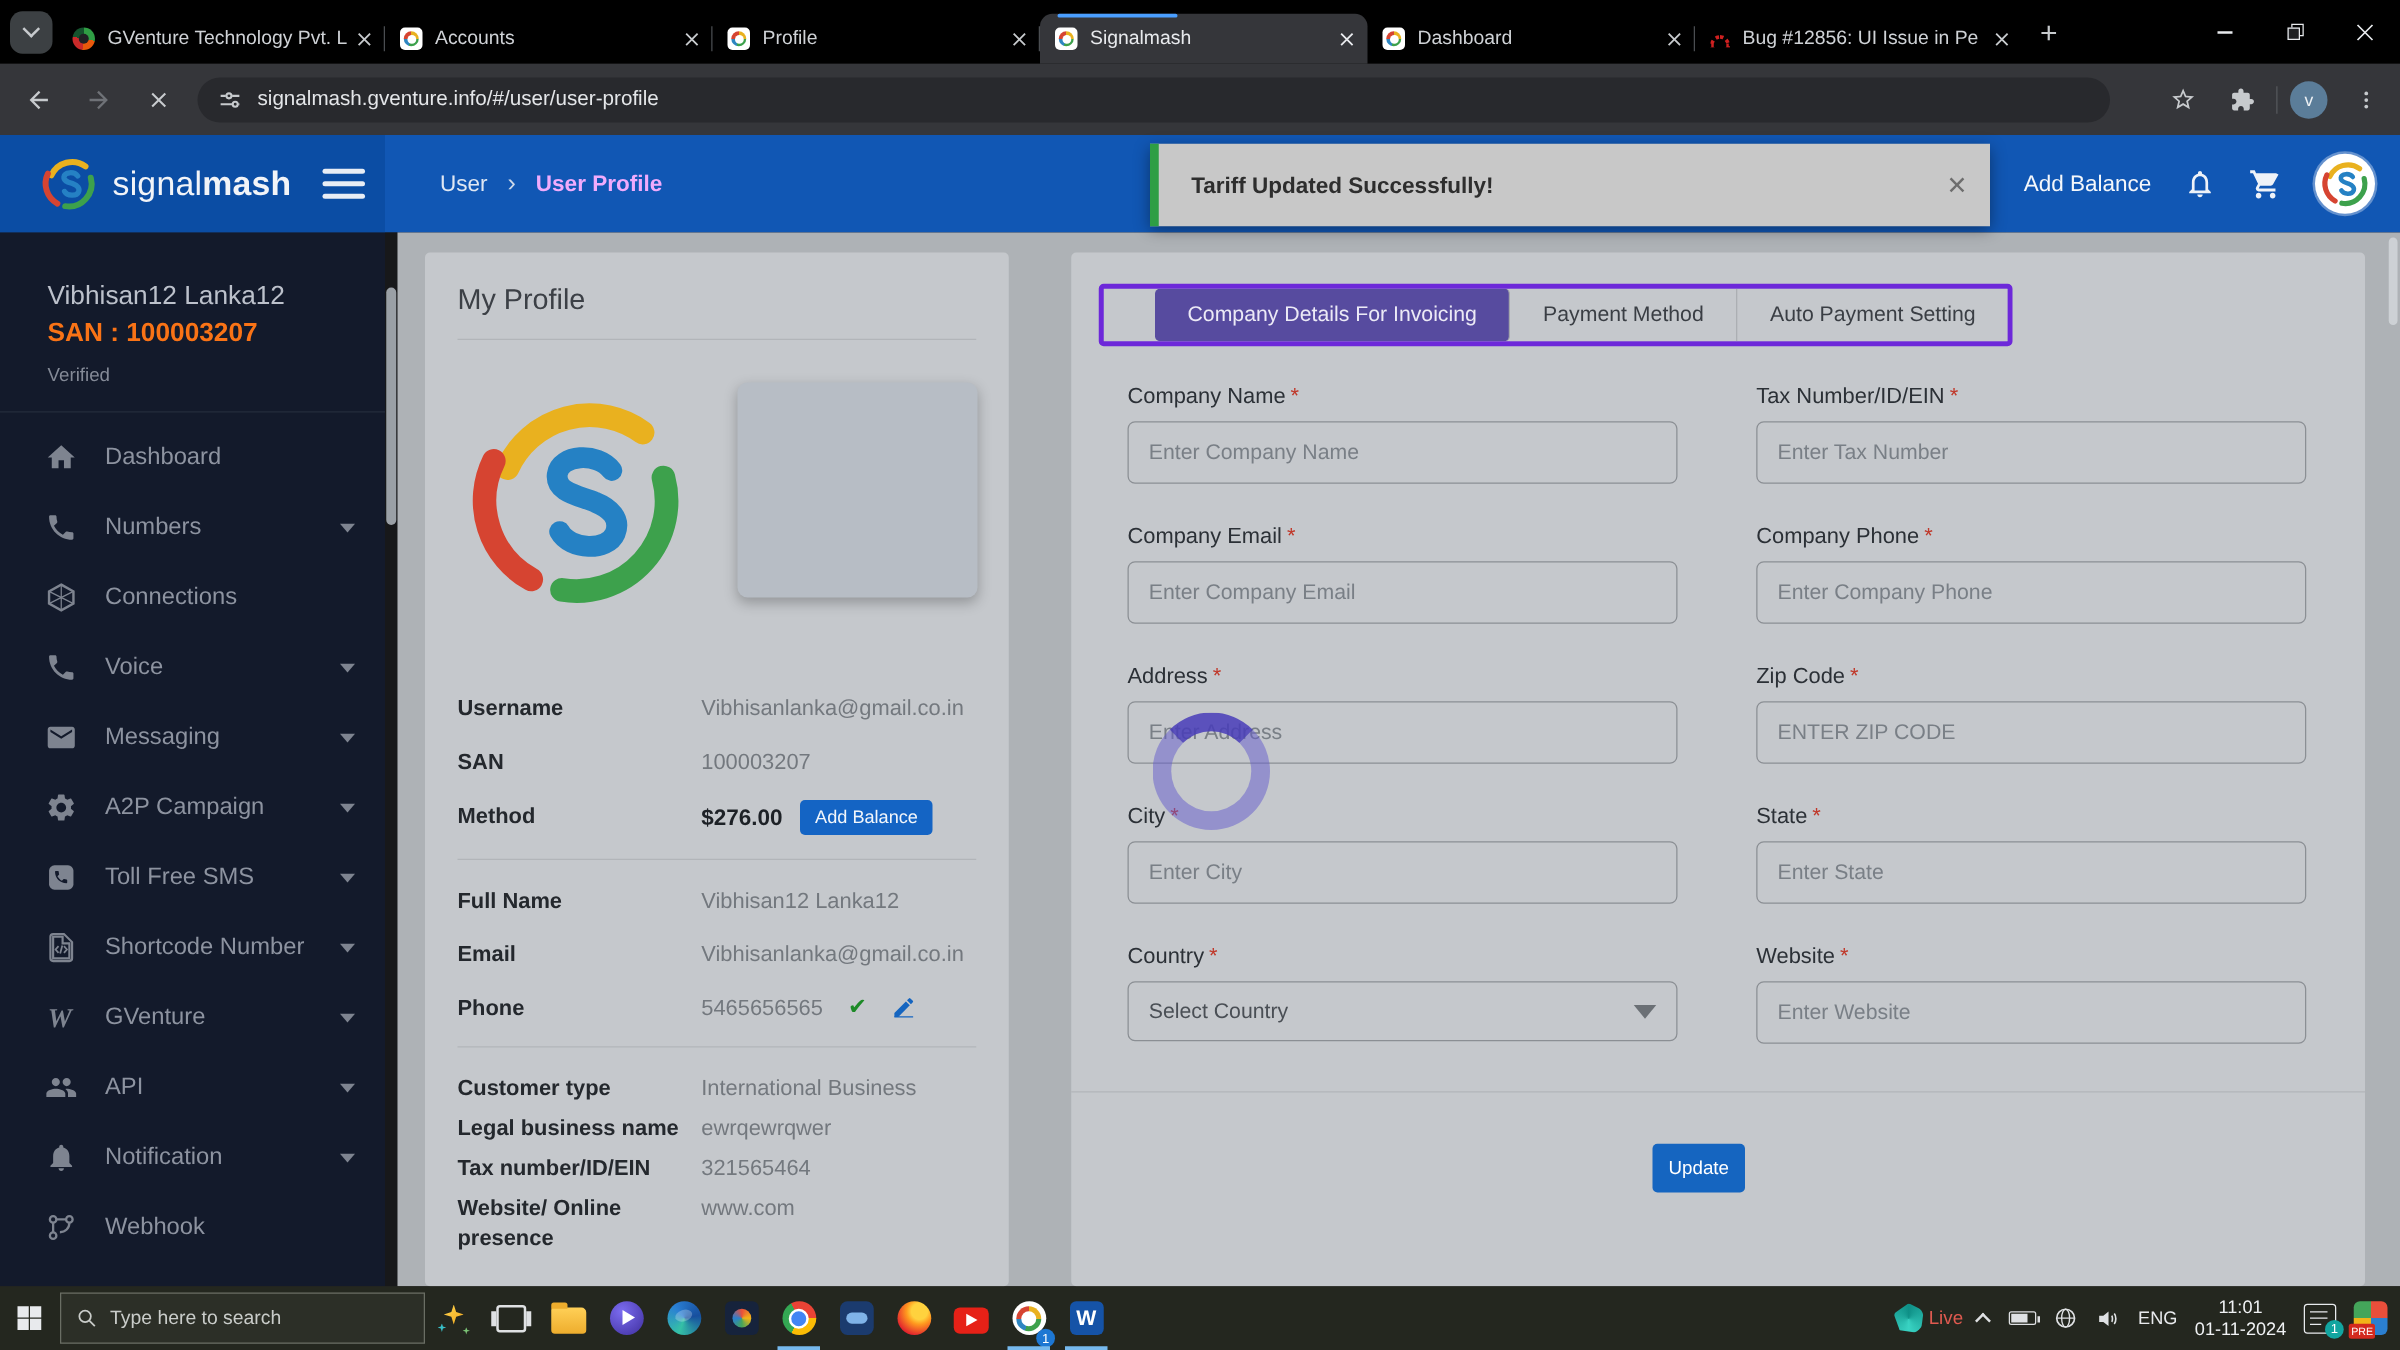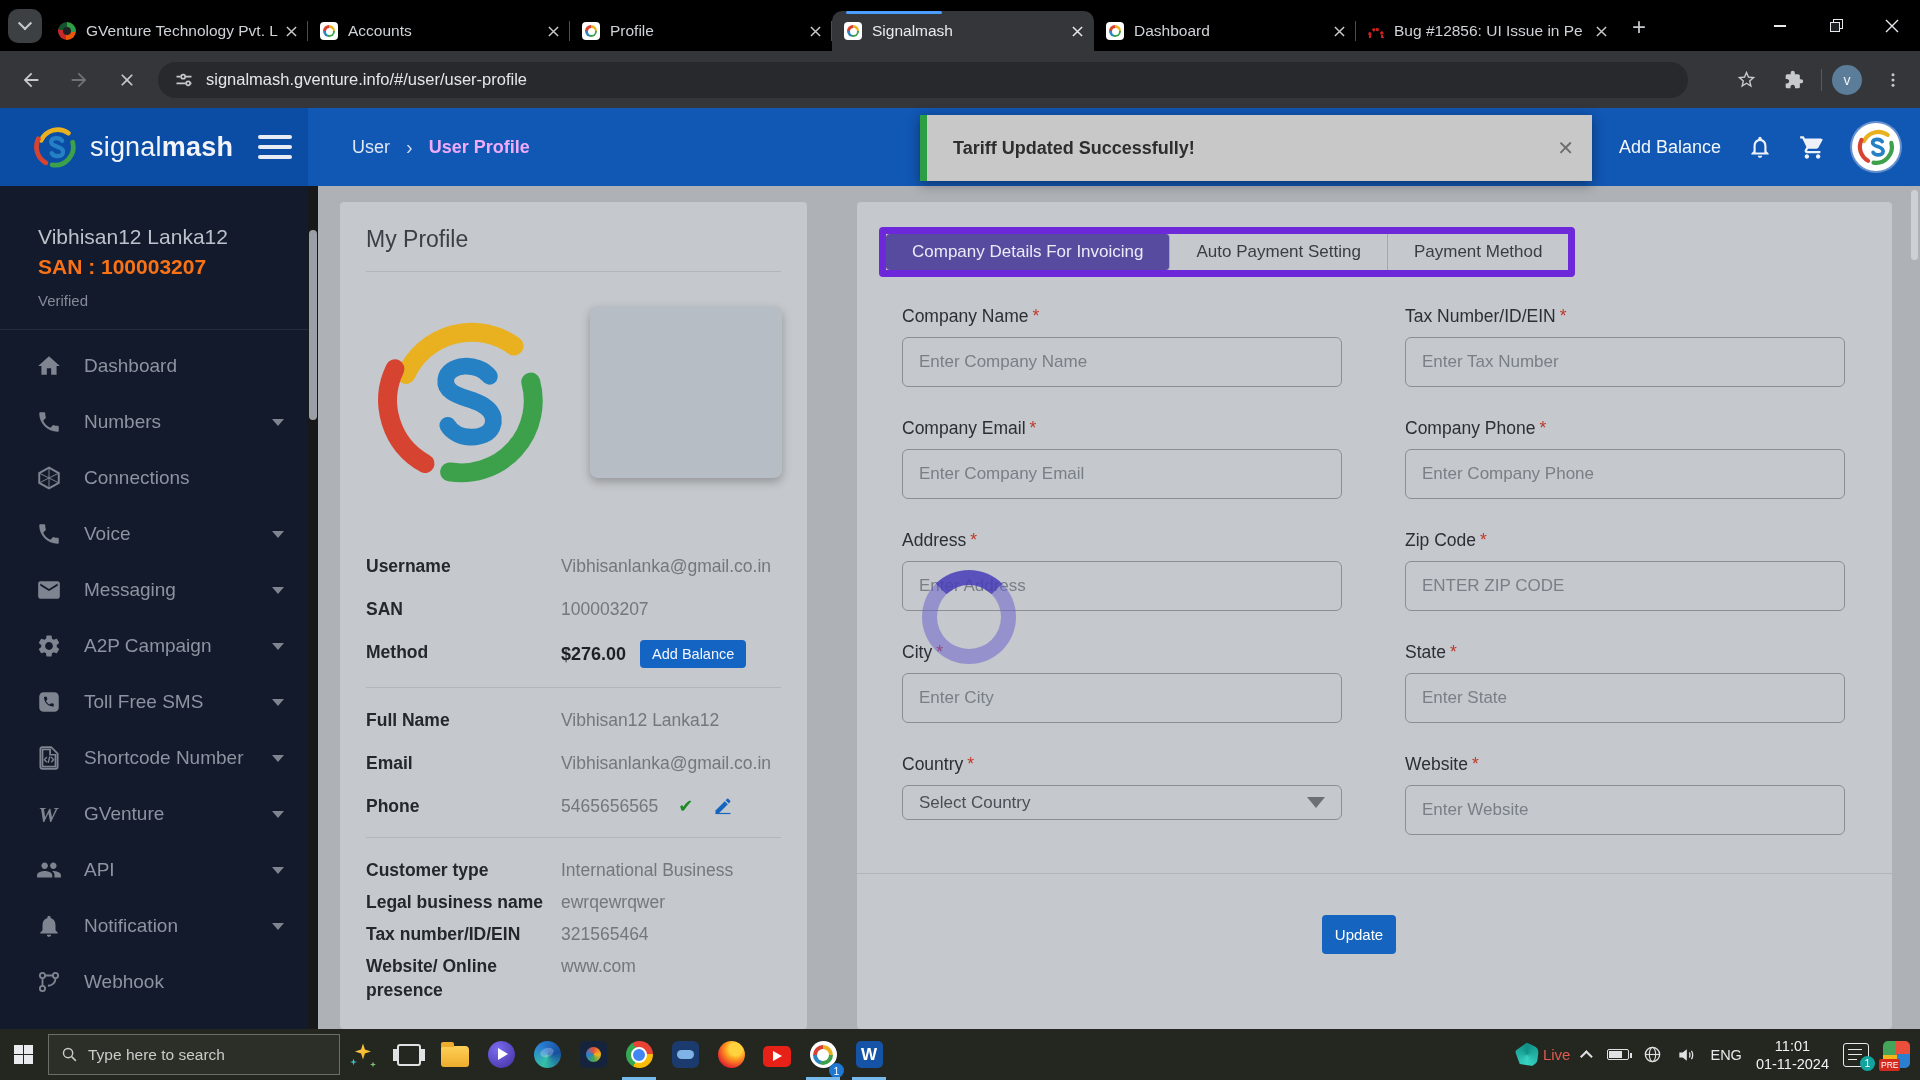--- a/index.html
+++ b/index.html
@@ -89,32 +89,32 @@
   .pc-row .v { flex:1; color:#73787e; font-size:17.5px; line-height:24px; }
   .pc-hr { height:1px; background:#b2b5b9; margin:4px 0 20px 0; }
   .bal-v { display:flex; align-items:center; gap:14px; }
   .bal-amount { color:#1d2126; font-weight:700; font-size:18px; }
   .btn-blue { background:#1464c4; color:#f2f6fb; border:none; border-radius:4px; font-size:14.5px; padding:6px 12px; font-family:"Liberation Sans",sans-serif; }
   .phone-v { display:flex; align-items:center; gap:20px; }
   .check-g { color:#1d8a27; font-size:18px; font-family:"DejaVu Sans",sans-serif; }
 
   
   .panel { position:absolute; left:539px; top:16px; width:1035px; height:827px; }
-  .ptabs { position:absolute; left:22px; top:25px; display:flex; border:7px solid #6d28d9; border-radius:4px; overflow:hidden; height:50px; }
+  .ptabs { position:absolute; left:22px; top:25px; display:flex; border:4px solid #6d28d9; border-radius:4px; overflow:hidden; height:50px;padding-left:41px; }
   .ptab { display:flex; align-items:center; justify-content:center; font-size:17px; color:#3a3e44; padding:0 26px; border-right:1px solid #a4a7ab; background:#c5c8cc; }
   .ptab:last-child { border-right:none; }
   .ptab.active { background:#574b9f; color:#eceaf6; border-radius:4px; }
   .form { position:absolute; left:45px; top:104px; width:945px; }
   .fcol { position:absolute; width:440px; }
   .fgroup { margin-bottom:30px; height:82px; }
   .flabel { font-size:17.5px; color:#2b3036; margin-bottom:10px; }
   .req { color:#c0392b; margin-left:4px; }
   .finput { width:440px; height:50px; border:1px solid #8b8f94; border-radius:6px; background:transparent; padding:0 16px; font-size:17px; color:#3a3f45; font-family:"Liberation Sans",sans-serif; outline:none; }
   .finput::placeholder { color:#797f86; opacity:1; }
-  .fselect { width:440px; height:35px; border:1px solid #8b8f94; border-radius:6px; display:flex; align-items:center; padding:16px 16px; color:#3f444a; font-size:17px; }
+  .fselect { width:440px; height:48px; border:1px solid #8b8f94; border-radius:6px; display:flex; align-items:center; padding:16px 16px; color:#3f444a; font-size:17px; }
   .fselect .ph { color:#4a4f55; }
   .fselect .car { margin-left:auto; width:0; height:0; border-left:9px solid transparent; border-right:9px solid transparent; border-top:11px solid #6b7075; }
   .panel-div { position:absolute; left:0; top:671px; width:1035px; height:1px; background:#b2b5b9; }
   .update-btn { position:absolute; left:465px; top:713px; width:74px; height:39px; background:#1565c0; color:#fff; border:none; border-radius:4px; font-size:15px; font-family:"Liberation Sans",sans-serif; }
 
   
   .spinner { position:absolute; left:604px; top:384px; width:94px; height:94px; border-radius:50%; border:15px solid rgba(99,90,205,.5); border-top-color:rgba(72,61,185,.85); z-index:30; }
 
   .right-scroll { position:absolute; right:2px; top:4px; width:7px; height:835px; }
   .right-scroll .thumb { position:absolute; top:0; width:7px; height:70px; background:#cdd1d5; border-radius:4px; }
@@ -555,22 +555,22 @@
         <div class="pc-row">
           <span class="l">Website/ Online presence</span>
           <span class="v">www.com</span>
         </div>
       </div>
     </div>
 
     <div class="card panel">
       <div class="ptabs">
         <div class="ptab active">Company Details For Invoicing</div>
+        <div class="ptab">Payment Method</div>
         <div class="ptab">Auto Payment Setting</div>
-        <div class="ptab">Payment Method</div>
       </div>
 
       <div class="form">
 
         <div class="fcol" style="left:0">
           <div class="fgroup">
             <div class="flabel"><span>Company Name</span><span class="req">*</span></div>
             <input class="finput" placeholder="Enter Company Name" style="">
           </div>
           <div class="fgroup">

